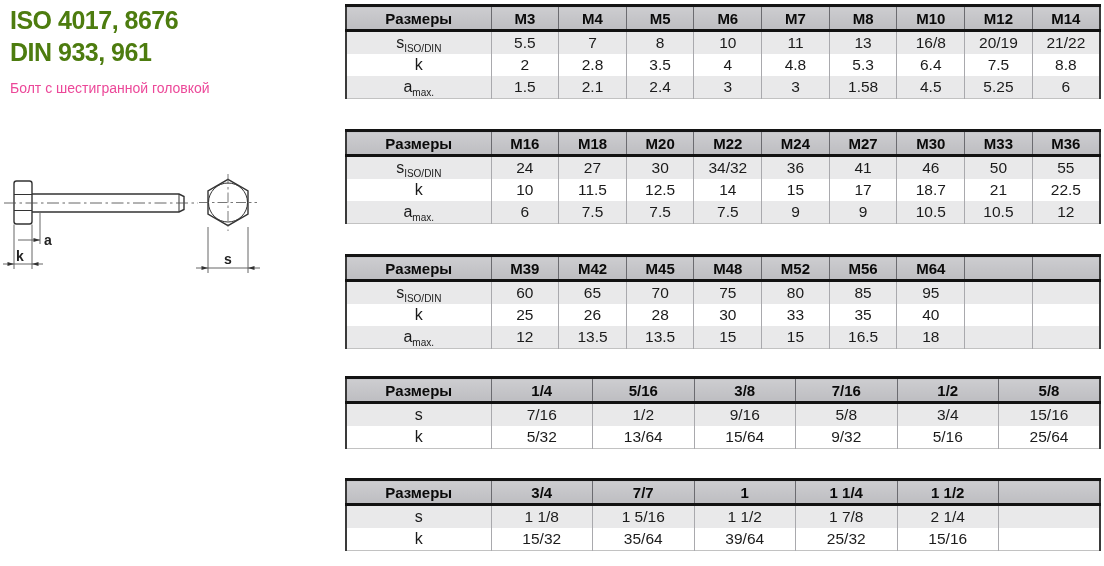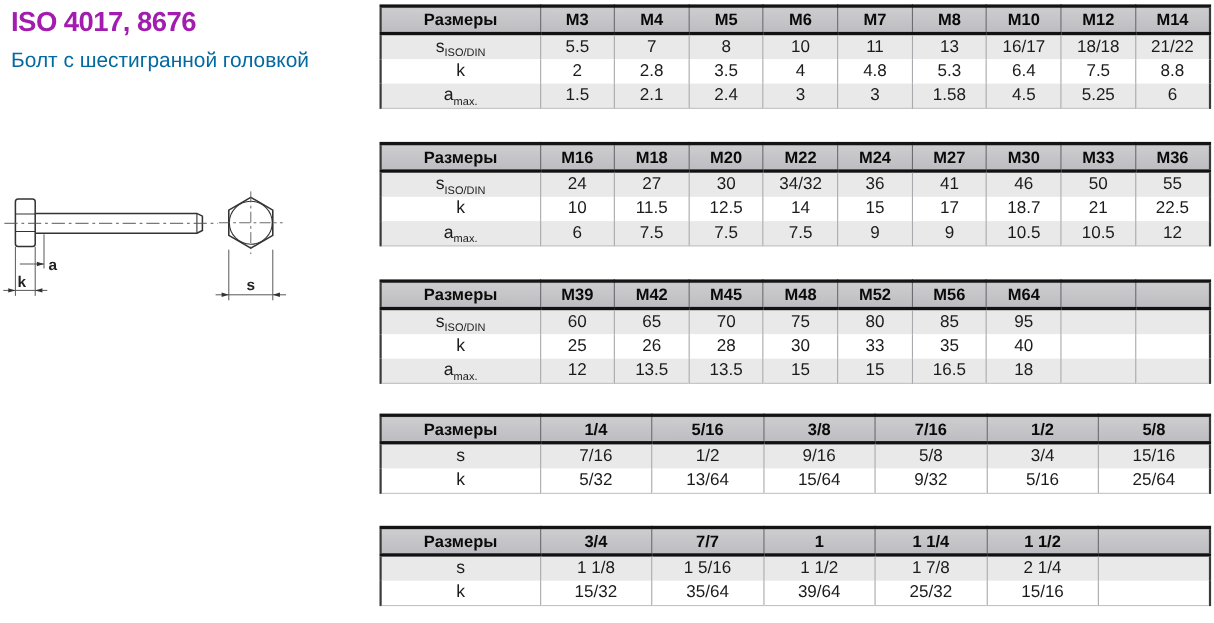--- a/index.html
+++ b/index.html
@@ -2,22 +2,22 @@
 <html style="--header-bg: #c6c6c9; --stripe-bg: #e9e9ea;"><head>
 <meta charset="utf-8">
 <style>
   html,body{margin:0;padding:0;}
   body{
     width:1104px;height:566px;position:relative;background:#ffffff;
     font-family:"Liberation Sans", sans-serif;color:#1b1b1b;overflow:hidden;
   }
   
   .title-block{position:absolute;left:10px;top:4px;width:330px;}
-  .title{font-size:25px;font-weight:bold;color:#a21caf;line-height:32px;letter-spacing:-0.5px;}
-  .subtitle{font-size:19px;font-weight:normal;color:#0369a1;line-height:28px;margin-top:0;}
+  .title{font-size:25px;font-weight:bold;color:#4d7c0f;line-height:32px;letter-spacing:-0.5px;}
+  .subtitle{font-size:14px;font-weight:normal;color:#ec4899;line-height:28px;margin-top:0;}
   .subtitle.first{margin-top:6px;}
   
   .drawing{position:absolute;left:0;top:165px;}
   
   .tables-area{position:absolute;left:345px;top:0;width:756px;height:566px;}
   table.spec-table{
     position:absolute;left:0;width:756px;border-collapse:collapse;table-layout:fixed;
     border-top:3px solid #141414;border-left:2px solid #3a3a3a;border-right:2px solid #3a3a3a;
     border-bottom:1px solid #c2c2c2;
   }
@@ -40,20 +40,21 @@
   table.spec-table tbody th{border-left:none;font-size:16px;}
   table.spec-table tbody tr:nth-child(odd){background:var(--stripe-bg,#e9e9ea);}
   table.spec-table tbody tr:nth-child(even){background:#ffffff;}
   table.spec-table sub{font-size:10px;line-height:0;text-align:right;}
 </style>
 </head>
 <body>
 
 <div class="title-block">
   <div class="title">ISO 4017, 8676</div>
+  <div class="title">DIN 933, 961</div>
   <div class="subtitle first">Болт с шестигранной головкой</div>
 </div>
 
 <svg class="drawing" width="280" height="180" viewBox="0 0 280 180">
 
   <g stroke="#333" fill="none" stroke-width="1.4">
     <rect x="14" y="16" width="18" height="43" rx="2.5"></rect>
     <line x1="14" y1="29.5" x2="32" y2="29.5" stroke-width="1"></line>
     <line x1="14" y1="45.5" x2="32" y2="45.5" stroke-width="1"></line>
 
@@ -130,22 +131,22 @@
       </thead>
       <tbody>
         <tr>
           <th><span>s</span><sub>ISO/DIN</sub></th>
           <td>5.5</td>
           <td>7</td>
           <td>8</td>
           <td>10</td>
           <td>11</td>
           <td>13</td>
-          <td>16/17</td>
-          <td>18/18</td>
+          <td>16/8</td>
+          <td>20/19</td>
           <td>21/22</td>
         </tr>
         <tr>
           <th><span>k</span></th>
           <td>2</td>
           <td>2.8</td>
           <td>3.5</td>
           <td>4</td>
           <td>4.8</td>
           <td>5.3</td>

